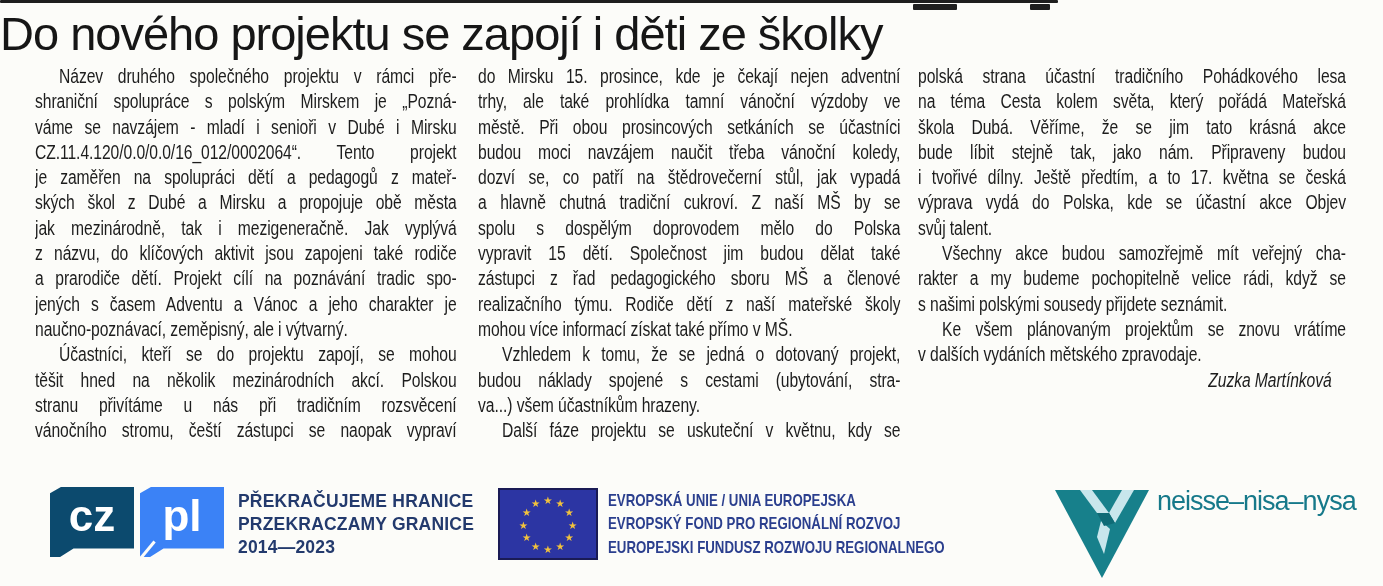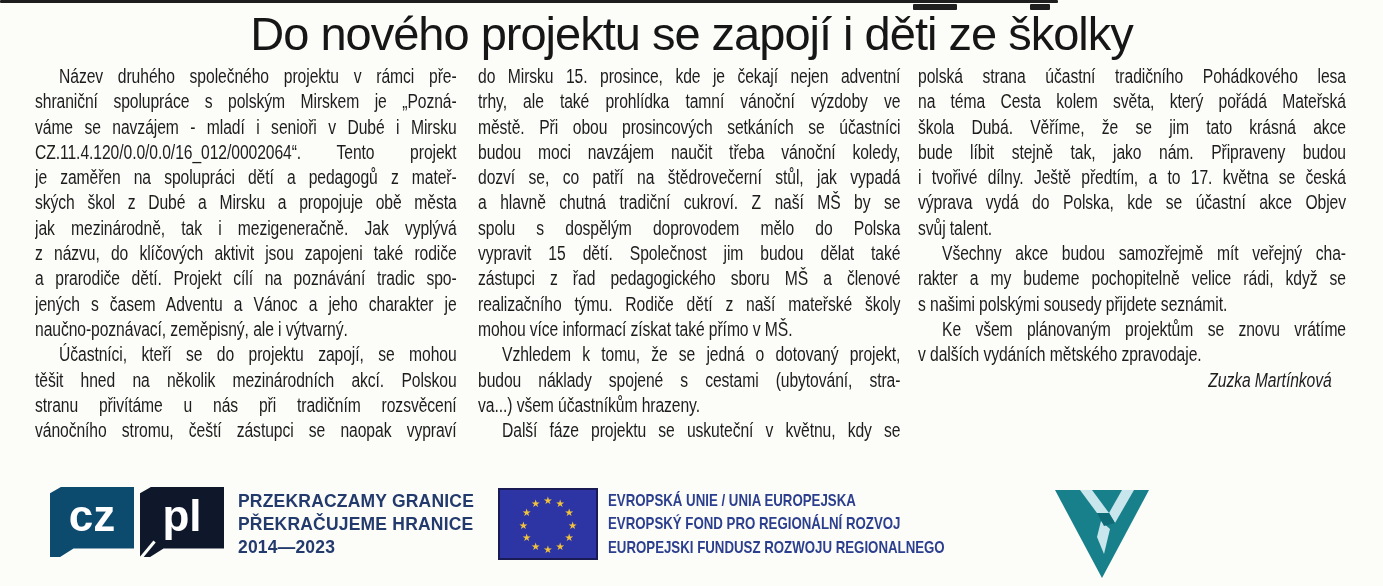--- a/index.html
+++ b/index.html
@@ -11,21 +11,21 @@
   }
   
   .artifact{position:absolute;background:#1e1e1e;border-radius:1px;}
   .artifact.a1{left:0;top:0;width:1058px;height:3px;}
   .artifact.a2{left:913px;top:4px;width:44px;height:6px;}
   .artifact.a3{left:1030px;top:4px;width:20px;height:6px;}
 
   
   .title{
     position:absolute;left:0;top:6px;width:1383px;
-    text-align:center;font-size:47px;font-weight:400;letter-spacing:-1px;
+    text-align:left;font-size:47px;font-weight:400;letter-spacing:-1px;
     color:#161616;white-space:nowrap;
   }
 
   
   .col{
     position:absolute;top:64px;
     transform:scaleX(0.8);transform-origin:0 0;
     font-size:19.6px;line-height:25.3px;letter-spacing:-0.1px;color:#1d1d1d;
   }
   .col.c1{left:35px;width:527px;}
@@ -38,21 +38,21 @@
   .ln.sig{text-align:right;font-style:italic;padding-right:18px;}
 
   
   .czpl{position:absolute;left:50px;top:487px;}
   .czpl .sq{
     position:absolute;top:0;width:84px;height:70px;
     clip-path:polygon(13% 0%,100% 0%,100% 88%,28% 88%,12% 100%,0% 100%,0% 9%);
     color:#fff;font-weight:bold;font-size:44px;text-align:center;line-height:58px;
   }
   .czpl .sq.cz{left:0;background:#0c4a6e;}
-  .czpl .sq.pl{left:90px;background:#0f172a;}
+  .czpl .sq.pl{left:90px;background:#3b82f6;}
   .czpl .slit{position:absolute;left:96px;top:52px;width:3px;height:22px;background:#fcfcf9;transform:rotate(40deg);}
   .czpl .txt{position:absolute;left:188px;top:3px;width:230px;
     font-weight:bold;font-size:17.5px;line-height:23px;color:#233a6d;letter-spacing:0.2px;white-space:nowrap;}
 
   .euflag{position:absolute;left:498px;top:488px;width:100px;height:72px;
     background:#2c35a3;border:2px solid #1a1b55;box-sizing:border-box;}
   .euflag svg{display:block;width:100%;height:100%;}
   .eutxt{position:absolute;left:608px;top:489px;width:400px;
     transform:scaleX(0.78);transform-origin:0 0;
     font-weight:bold;font-size:17px;line-height:23.3px;color:#2b3f8e;white-space:nowrap;}
@@ -119,22 +119,22 @@
     <div class="ln j ind">Ke všem plánovaným projektům se znovu vrátíme</div>
     <div class="ln end">v dalších vydáních mětského zpravodaje.</div>
     <div class="ln sig">Zuzka Martínková</div>
   </div>
 
 <div class="czpl">
   <div class="sq cz">cz</div>
   <div class="sq pl">pl</div>
   <div class="slit"></div>
   <div class="txt">
+    <div>PŘEKRAČUJEME HRANICE</div>
     <div>PRZEKRACZAMY GRANICE</div>
-    <div>PŘEKRAČUJEME HRANICE</div>
     <div>2014—2023</div>
   </div>
 </div>
 
 <div class="euflag">
   <svg viewBox="0 0 100 72">
     <g fill="#f2c23c" font-size="11" text-anchor="middle" font-family="DejaVu Sans, sans-serif">
       <text x="50" y="15">★</text>
       <text x="63" y="18.5">★</text>
       <text x="72.5" y="28">★</text>
@@ -159,13 +159,14 @@
 <div class="er-logo">
   <svg viewBox="0 0 100 96" width="100" height="96">
     <path d="M3,6 L97,6 L50,94 Z" fill="#17808b"></path>
     <path d="M28,6 L40,6 L57,29 L45,29 Z" fill="#c8e6ec"></path>
     <path d="M57,29 L70,6 L82,6 L63,39 Z" fill="#c8e6ec"></path>
     <path d="M49,37 L58,45 L52,70 L45,53 Z" fill="#c8e6ec"></path>
     <path d="M45,29 L57,29 L63,39 L52,42 Z" fill="#0f6b76"></path>
   </svg>
 </div>
 <div class="er-txt">
+  <div class="er-sub">neisse–nisa–nysa</div>
 </div>
 
 </body></html>

